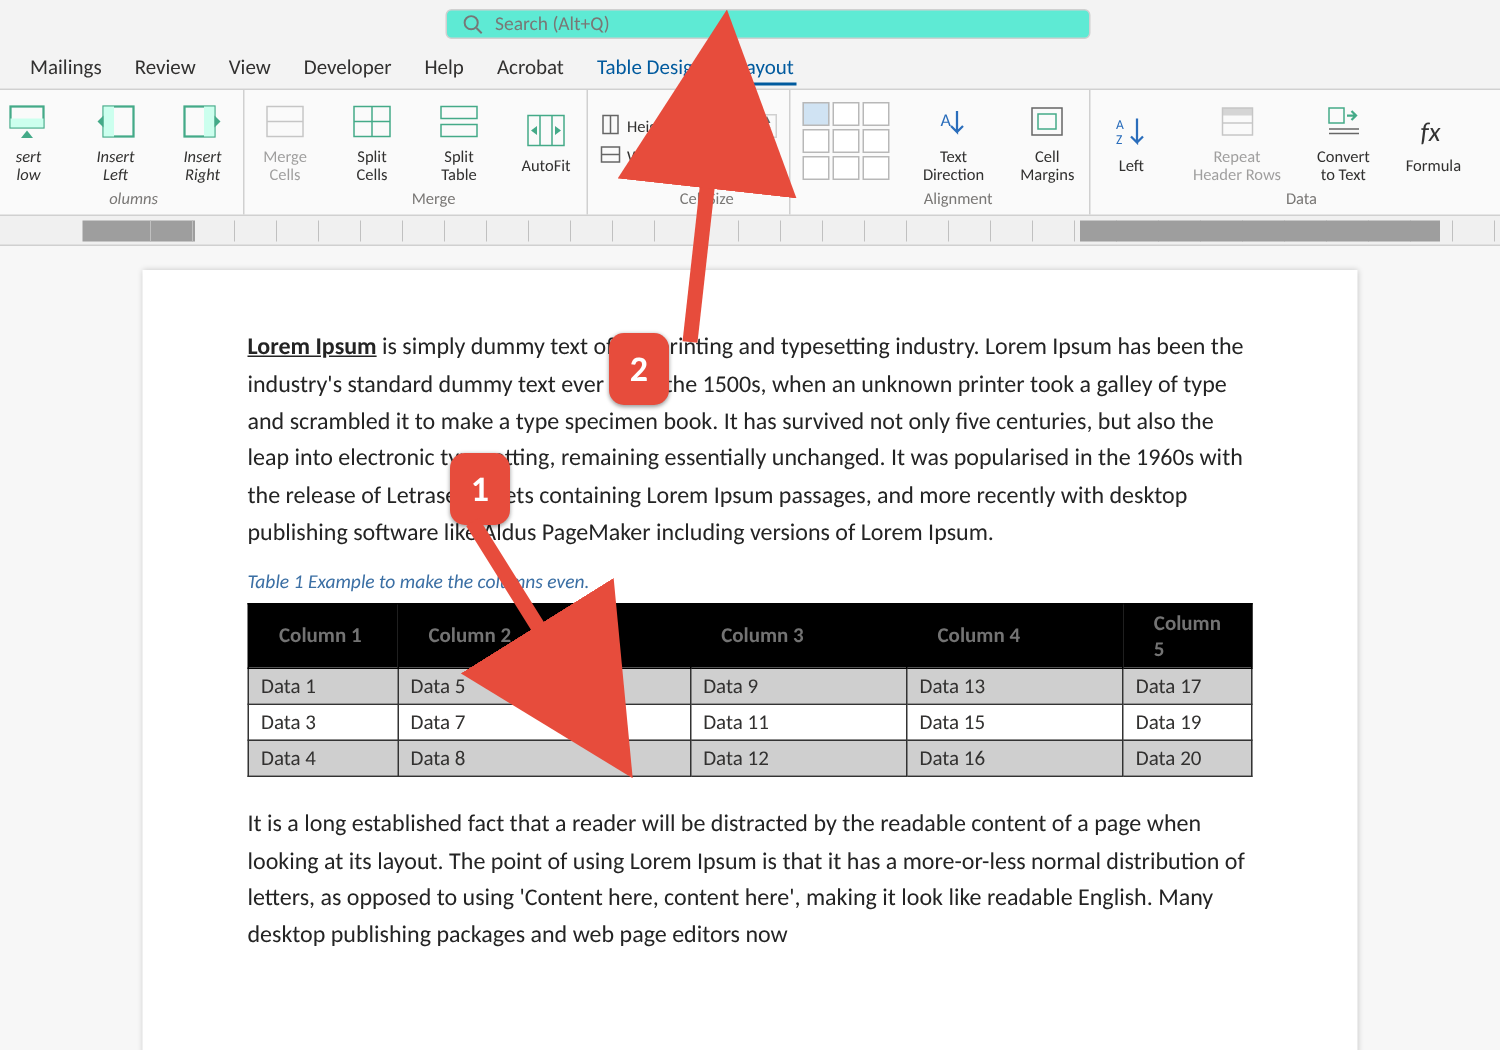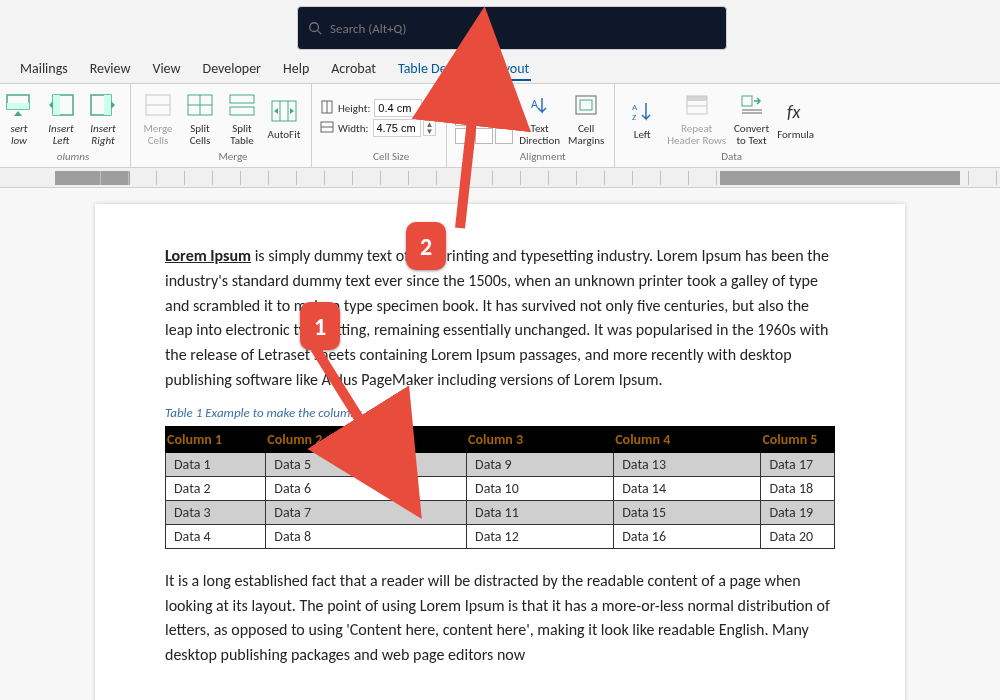--- a/index.html
+++ b/index.html
@@ -11,33 +11,33 @@
     --ms-accent:#005a9e;
     --callout-red:#e74c3c;
     --page-bg:#ffffff;
     --canvas-bg:#f7f7f7;
   }
   *{box-sizing:border-box;}
   html,body{margin:0;padding:0;height:100%;font-family:"Segoe UI",Calibri,Arial,sans-serif;font-size:13px;color:var(--ms-text);background:var(--ms-gray-bg);overflow:hidden;}
 
   
   .search-row{display:flex;justify-content:center;padding:6px 0 2px 0;}
-  .search-box{width:430px;height:44px;border:1px solid var(--ms-border);border-radius:4px;background:#0f172a;display:flex;align-items:center;padding:0 10px;color:var(--ms-text-light);gap:8px;margin-left:24px;}
+  .search-box{width:430px;height:20px;border:1px solid var(--ms-border);border-radius:4px;background:#5eead4;display:flex;align-items:center;padding:0 10px;color:var(--ms-text-light);gap:8px;margin-left:24px;}
   .search-box .icon{display:inline-flex;}
 
   
   .tabs-row{display:flex;gap:18px;padding:6px 18px 2px 18px;font-size:14px;}
   .tab{cursor:pointer;padding:2px 2px;}
   .tab.active{color:var(--ms-accent);border-bottom:2px solid var(--ms-accent);}
   .tab.context{color:var(--ms-accent);}
 
   
   .ribbon{display:flex;border-top:1px solid var(--ms-border);border-bottom:1px solid var(--ms-border);background:#fafafa;height:85px;}
   .rib-group{display:flex;flex-direction:column;align-items:center;border-right:1px solid var(--ms-border);padding:4px 8px 2px 8px;}
-  .rib-group-body{flex:1;display:flex;align-items:center;gap:4px;}
+  .rib-group-body{flex:1;display:flex;align-items:center;gap:20px;}
   .rib-group-label{font-size:11px;color:var(--ms-text-light);padding:2px 0;white-space:nowrap;margin-left:24px;}
 
   .rib-btn{display:flex;flex-direction:column;align-items:center;justify-content:flex-start;gap:2px;min-width:38px;cursor:pointer;padding:0 2px;text-align:center;}
   .rib-btn .glyph{width:32px;height:32px;display:flex;align-items:center;justify-content:center;}
   .rib-btn .lab{font-size:11px;line-height:12px;white-space:pre-line;}
   .rib-btn.disabled{opacity:0.45;}
 
   .stack{display:flex;flex-direction:column;gap:2px;}
   .stack-row{display:flex;align-items:center;gap:4px;font-size:11px;}
   .spin{display:flex;align-items:center;gap:2px;}
@@ -57,21 +57,21 @@
 
   
   .canvas{flex:1;overflow:auto;background:var(--canvas-bg);}
   .page{width:810px;margin:16px auto 0 auto;background:var(--page-bg);box-shadow:0 0 4px rgba(0,0,0,0.2);padding:40px 70px 40px 70px;min-height:700px;position:relative;}
 
   .doc-p{font-size:16px;line-height:1.55;margin:0 0 8px 0;font-family:Calibri,Arial,sans-serif;color:#242424;}
   .doc-p b{font-weight:700;text-decoration:underline;}
   .caption{font-size:13px;font-style:italic;color:#3b6fa4;margin:12px 0 6px 0;}
 
   table.doc-table{width:100%;border-collapse:collapse;font-size:14px;font-family:Calibri,Arial,sans-serif;}
-  table.doc-table th{background:#000;color:#a16207;text-align:left;padding:4px 1px;font-weight:700;border:1px solid #000;}
+  table.doc-table th{background:#000;color:#737373;text-align:left;padding:4px 20px;font-weight:700;border:1px solid #000;}
   table.doc-table td{padding:3px 8px;border:1px solid #333;}
   table.doc-table tr:nth-child(odd) td{background:#cfcfcf;}
   table.doc-table tr:nth-child(even) td{background:#fff;}
 
   
   .overlay{position:absolute;left:0;top:0;right:0;pointer-events:none;}
   .callout{position:absolute;background:var(--callout-red);color:#fff;font-size:24px;font-weight:700;width:40px;height:48px;border-radius:10px;display:flex;align-items:center;justify-content:center;box-shadow:0 1px 3px rgba(0,0,0,0.4);}
   .arrow{position:absolute;}
   .arrow svg{overflow:visible;}
 
@@ -344,27 +344,20 @@
           </thead>
         <tbody id="tbody">
             <tr>
               <td>Data 1</td>
               <td>Data 5</td>
               <td>Data 9</td>
               <td>Data 13</td>
               <td>Data 17</td>
             </tr>
             <tr>
-              <td>Data 2</td>
-              <td>Data 6</td>
-              <td>Data 10</td>
-              <td>Data 14</td>
-              <td>Data 18</td>
-            </tr>
-            <tr>
               <td>Data 3</td>
               <td>Data 7</td>
               <td>Data 11</td>
               <td>Data 15</td>
               <td>Data 19</td>
             </tr>
             <tr>
               <td>Data 4</td>
               <td>Data 8</td>
               <td>Data 12</td>

